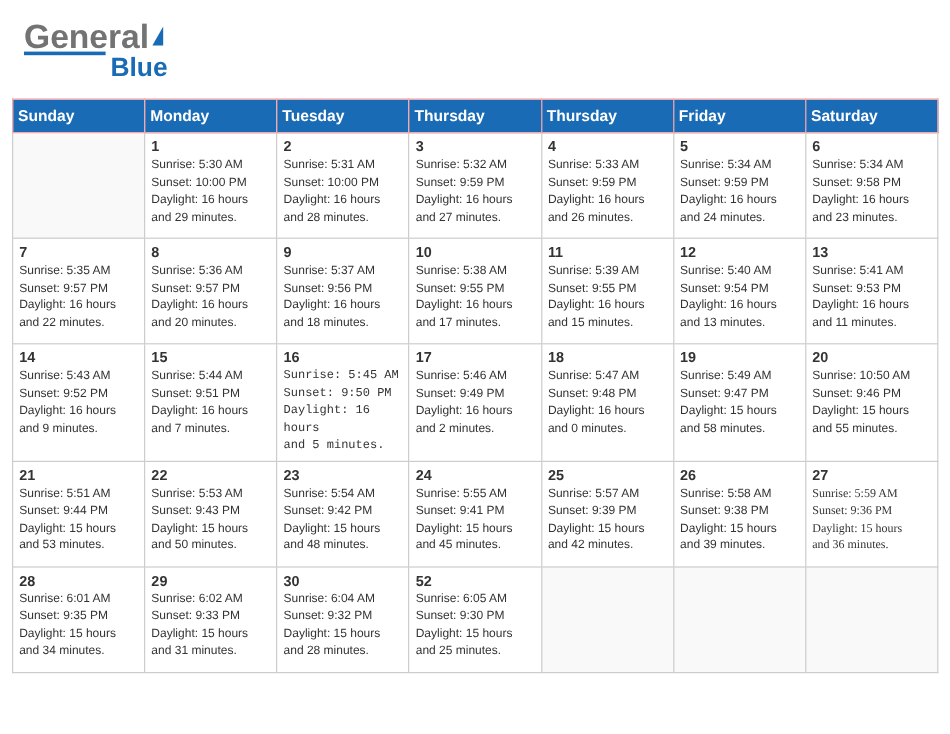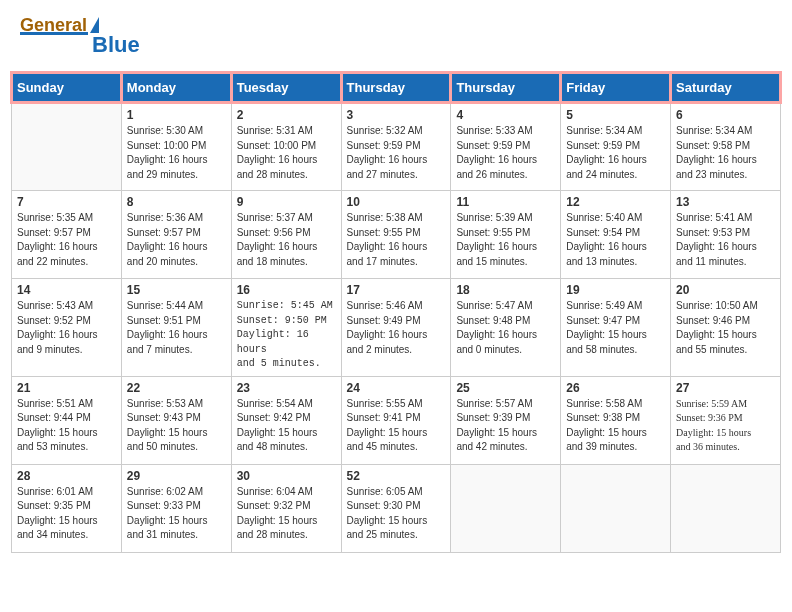--- a/index.html
+++ b/index.html
@@ -40,21 +40,21 @@
       border-collapse: collapse;
       border: 1px solid #ccc;
     }
     .calendar th {
       background: #1a6bb5;
       color: #fff;
       font-size: 13px;
       padding: 6px 4px;
       text-align: left;
       font-weight: bold;
-      border: 3px solid #fca5a5;
+      border: 1px solid #fca5a5;
     }
     .calendar td {
       border: 1px solid #ccc;
       vertical-align: top;
       padding: 4px 5px;
       font-size: 10.5px;
       color: #333;
       width: calc(100% / 7);
       min-height: 80px;
       height: 88px;
@@ -73,21 +73,21 @@
     .empty-cell {
       background: #f9f9f9;
     }
   </style>
 </head>
 <body>
 
 <div class="header">
   <div class="logo">
     <div style="display:flex;align-items:center;">
-      <span style="font-size:18px;font-weight:bold;color:#a16207;text-align:right;">General</span>
+      <span style="font-size:28px;font-weight:bold;color:#737373;text-align:right;">General</span>
       <span style="display:inline-block;width:0;height:0;border-left:9px solid transparent;border-bottom:16px solid #1a6bb5;margin-left:3px;margin-bottom:2px;"></span>
     </div>
     <div style="display:flex;margin-top:-4px;">
       <div style="height:3px;background:#1a6bb5;width:68px;margin-right:4px;"></div>
       <span style="font-size:22px;font-weight:bold;color:#1a6bb5;">Blue</span>
     </div>
   </div>
   <div class="title-block">
     <div class="month-title"></div>
     <div class="location"></div>

